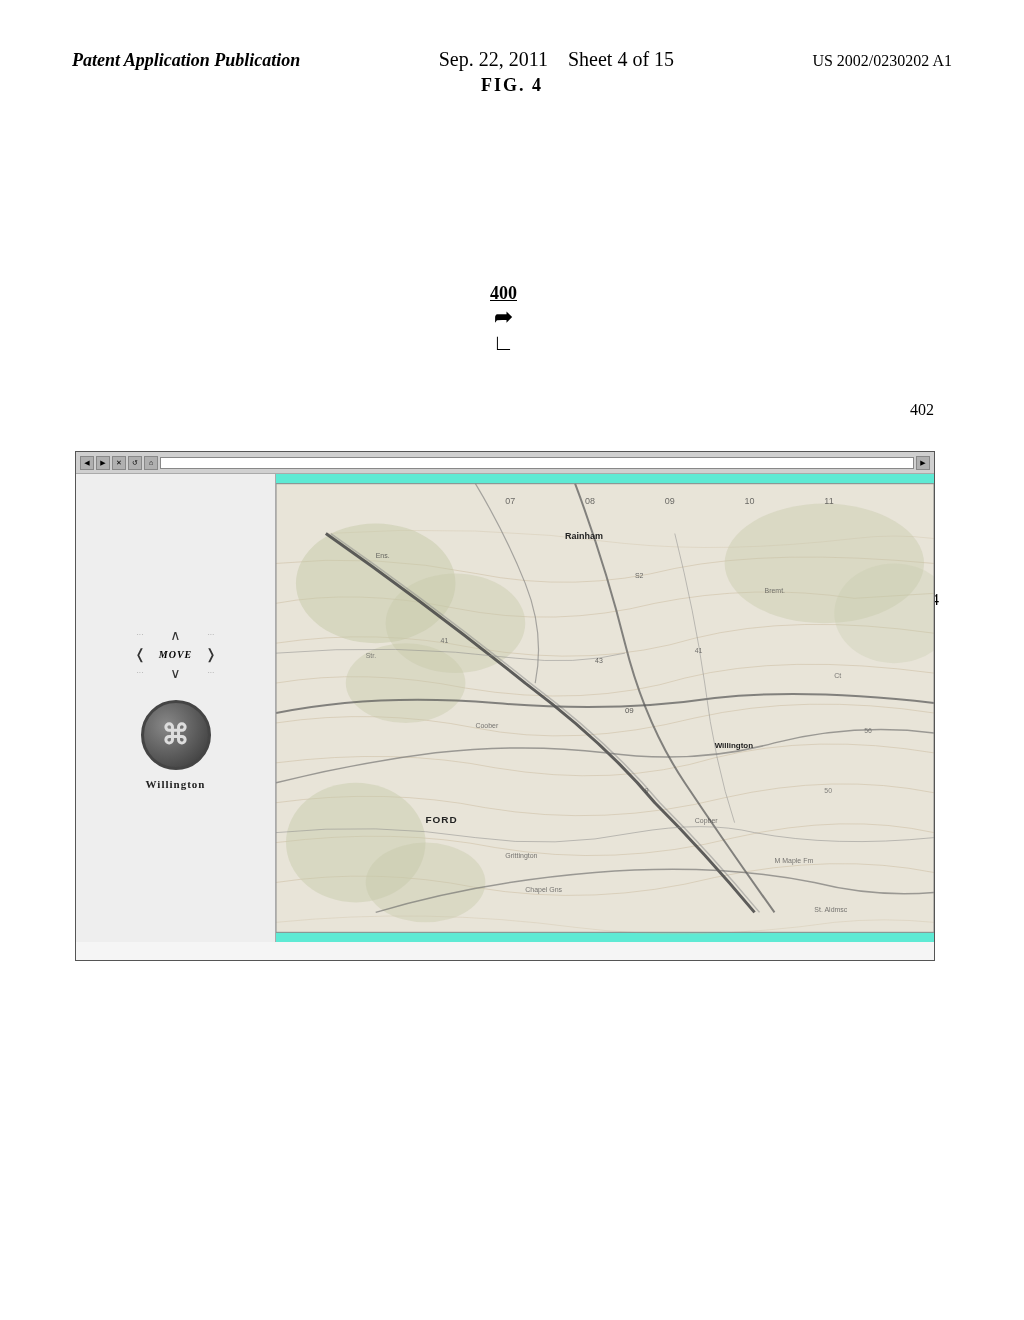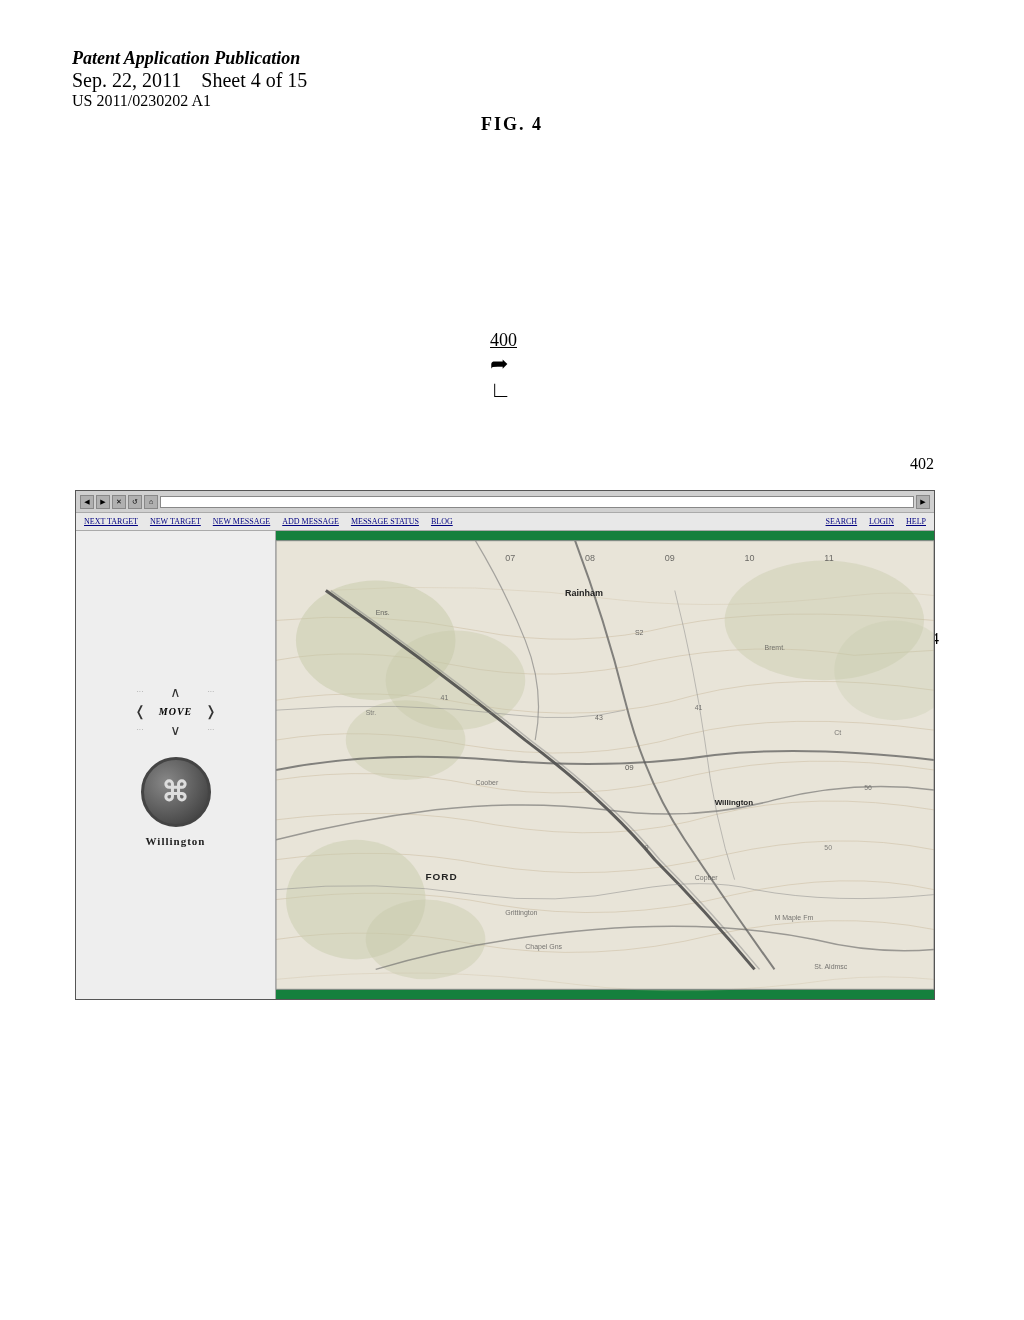--- a/index.html
+++ b/index.html
@@ -11,21 +11,20 @@
       position: relative;
       overflow: hidden;
     }
 
     .page-header {
       display: flex;
       align-items: baseline;
       justify-content: space-between;
       padding: 48px 72px 20px 72px;
       border-bottom: none;
-      flex-direction: column;
     }
 
     .header-left {
       font-size: 18px;
       font-weight: bold;
       font-style: italic;
     }
 
     .header-center {
       font-size: 20px;
@@ -39,39 +38,40 @@
       display: flex;
       flex-direction: column;
       align-items: center;
       padding: 40px 72px;
       position: relative;
     }
 
     
     .figure-label-400 {
       position: absolute;
-      top: 200px;
+      top: 192px;
       left: 490px;
-      text-align: left;
+      text-align: center;
       font-size: 16px;
+      font-weight: bold;
     }
     .figure-label-400 .number {
       text-decoration: underline;
       font-size: 18px;
     }
     .figure-label-400 .arrow {
       font-size: 22px;
       display: block;
       line-height: 1.2;
     }
 
     
     .figure-label-402 {
       position: absolute;
-      top: 325px;
+      top: 310px;
       right: 90px;
       font-size: 16px;
     }
 
     
     .figure-label-404 {
       position: absolute;
       top: 500px;
       right: 85px;
       font-size: 16px;
@@ -198,21 +198,21 @@
     .cell-alert-label {
       font-size: 11px;
       font-weight: bold;
       letter-spacing: 1px;
       color: #222;
     }
 
     
     .map-area {
       flex: 1;
-      background: #15803d;
+      background: #5eead4;
       position: relative;
       overflow: hidden;
     }
 
     
     .fig-caption {
       position: absolute;
       bottom: 80px;
       left: 50%;
       transform: translateX(-50%);
@@ -231,21 +231,21 @@
 </head>
 <body>
 
 <div class="page-header">
   <div class="header-left">Patent Application Publication</div>
   <div class="header-center">
     <span>Sep. 22, 2011</span>
     &nbsp;&nbsp;
     <span>Sheet 4 of 15</span>
   </div>
-  <div class="header-right">US 2011/0230202 A1</div>
+  <div class="header-right">US 2002/0230202 A1</div>
 </div>
 
 <div class="page-content">
 
   <div class="figure-label-400">
     <span class="number">400</span>
     <span class="arrow">➦<br>∟</span>
   </div>
 
   <div class="figure-label-402">402</div>
@@ -257,31 +257,20 @@
     <div class="browser-toolbar">
       <div class="toolbar-btn">◀</div>
       <div class="toolbar-btn">▶</div>
       <div class="toolbar-btn">✕</div>
       <div class="toolbar-btn">↺</div>
       <div class="toolbar-btn">⌂</div>
       <div style="flex:1; height:12px; background:#fff; border:1px solid #888; font-size:7px; padding:1px 3px;"></div>
       <div class="toolbar-btn">▶</div>
     </div>
 
-    <div class="nav-bar">
-      <span>NEXT TARGET</span>
-      <span>NEW TARGET</span>
-      <span>NEW MESSAGE</span>
-      <span>ADD MESSAGE</span>
-      <span>MESSAGE STATUS</span>
-      <span>BLOG</span>
-      <span style="margin-left:auto;">SEARCH</span>
-      <span>LOGIN</span>
-      <span>HELP</span>
-    </div>
 
     <div class="figure-content">
 
       <div class="left-panel">
 
         <div class="move-control">
           <div class="move-up">∧</div>
           <div style="grid-column:1;grid-row:1;font-size:7px;color:#888">···</div>
           <div style="grid-column:3;grid-row:1;font-size:7px;color:#888">···</div>
           <div class="move-left" style="font-size:14px;">❬</div>

